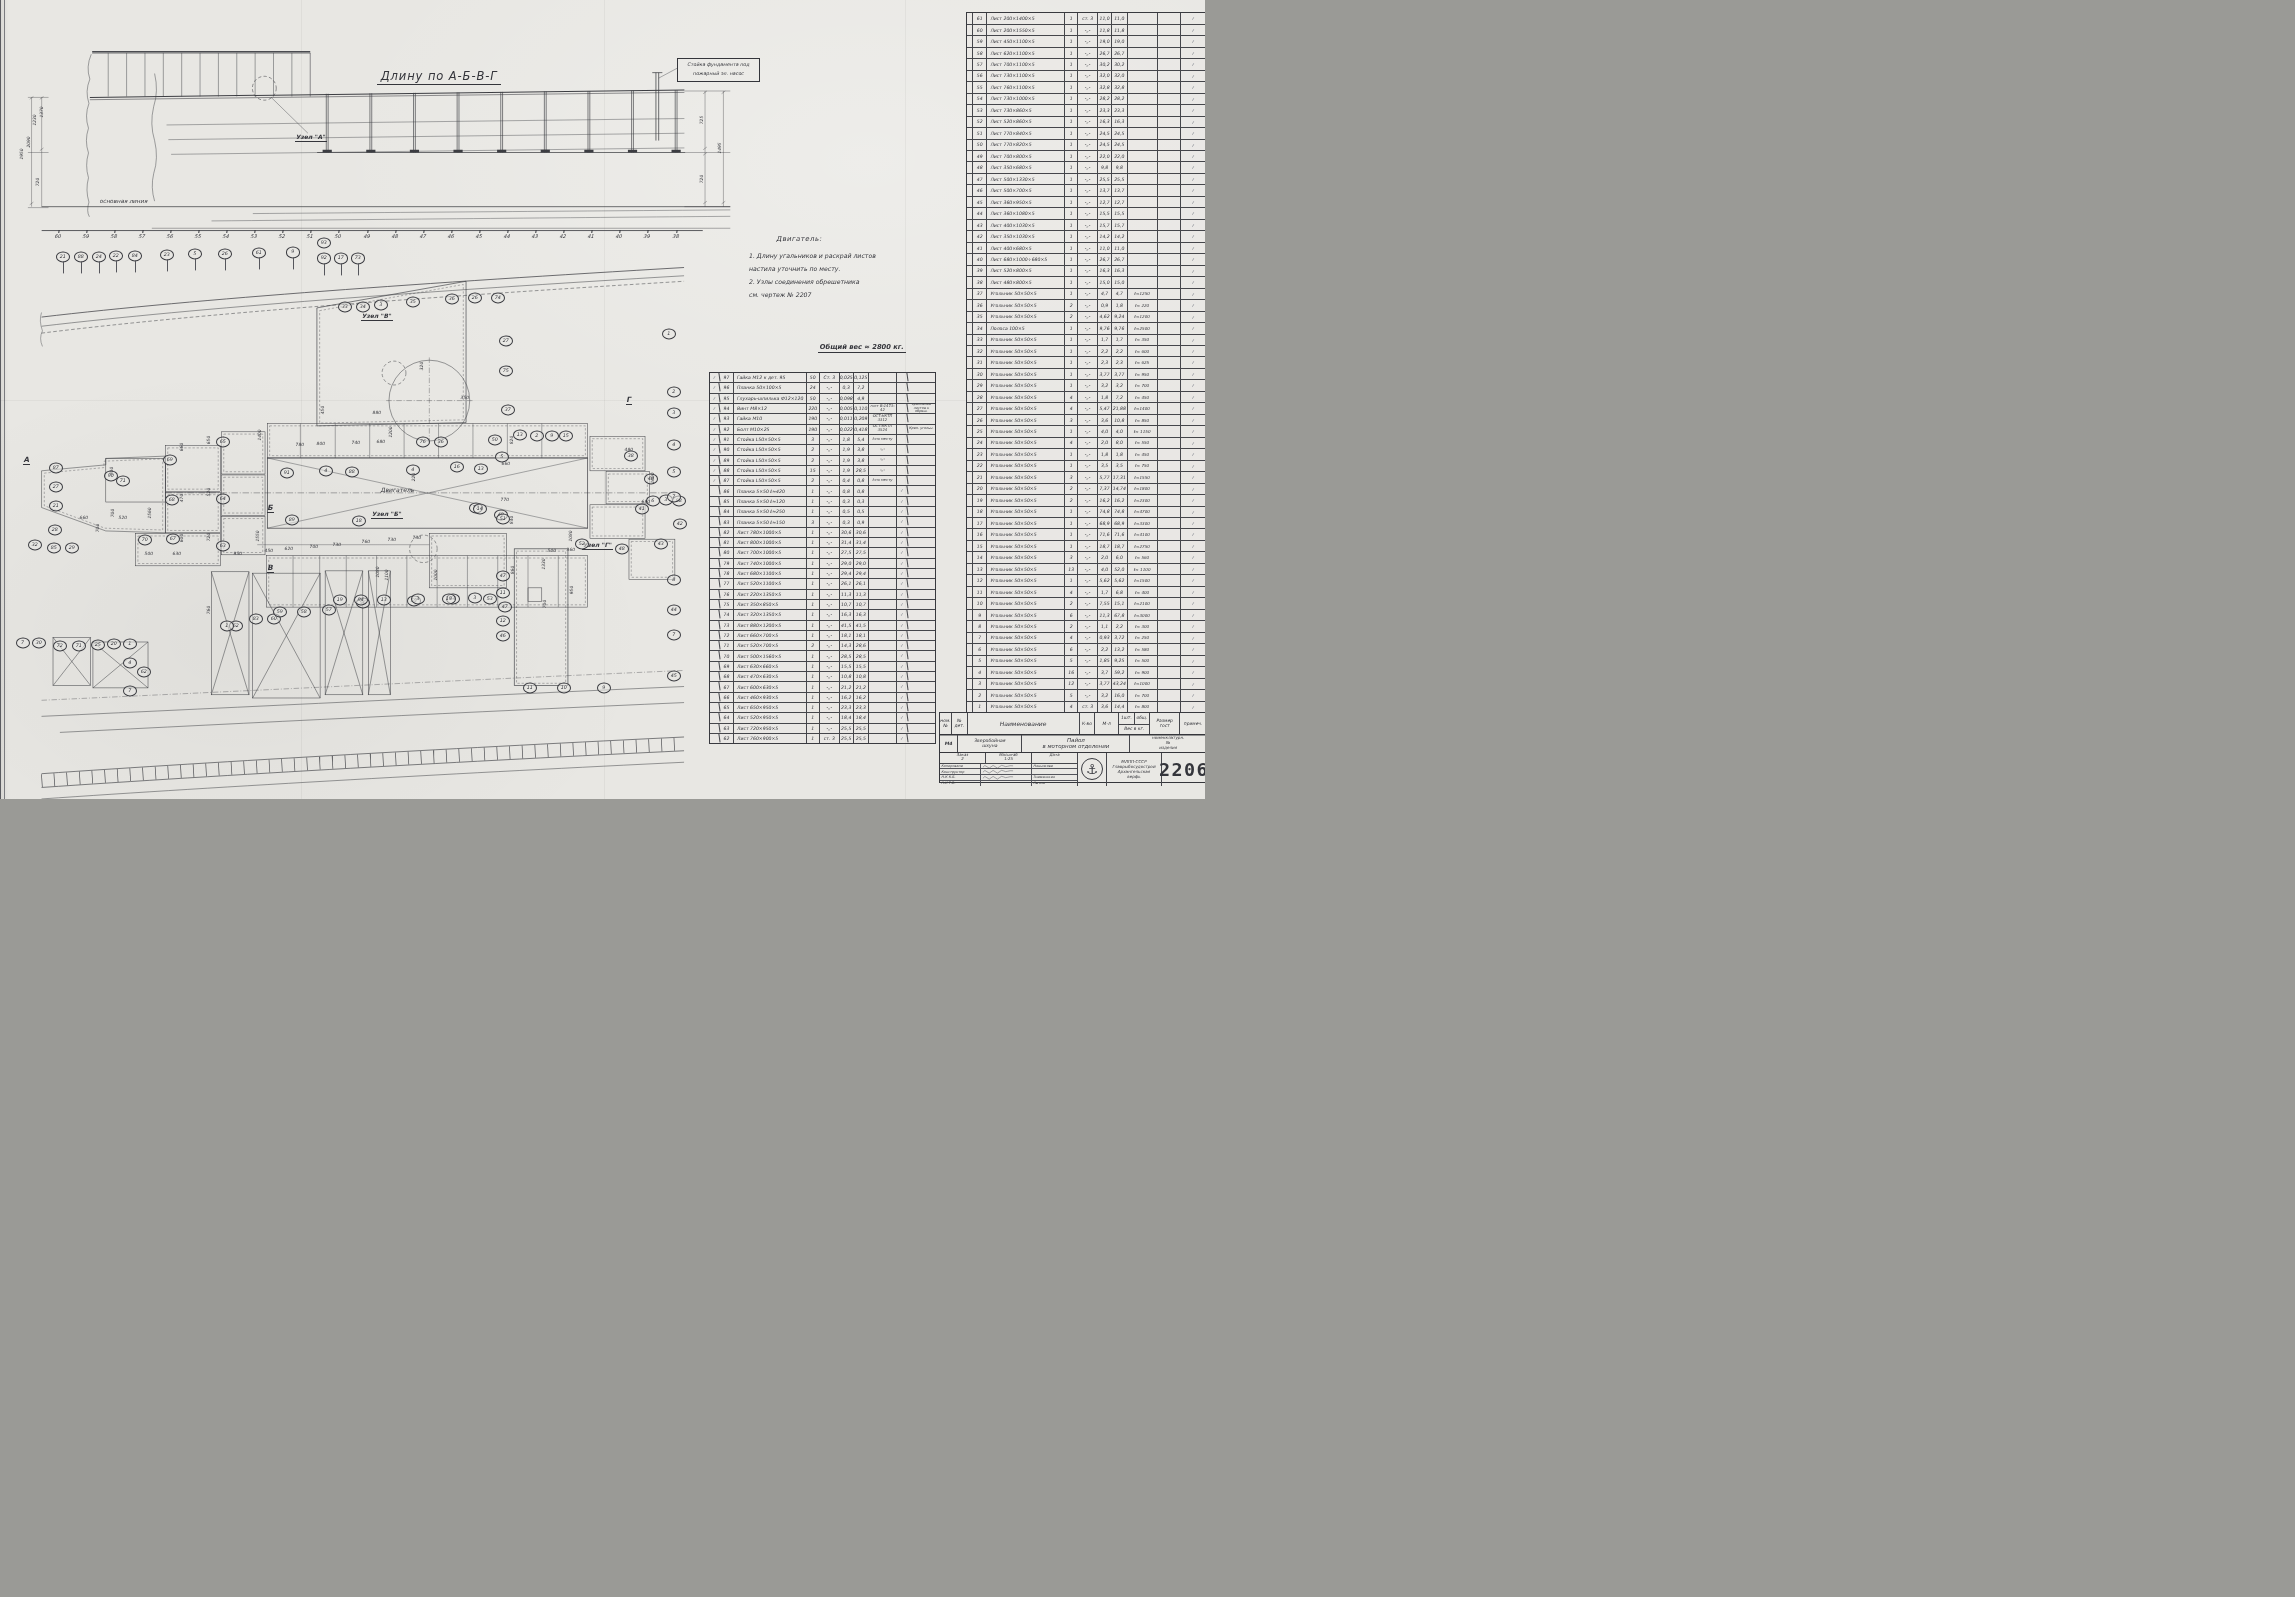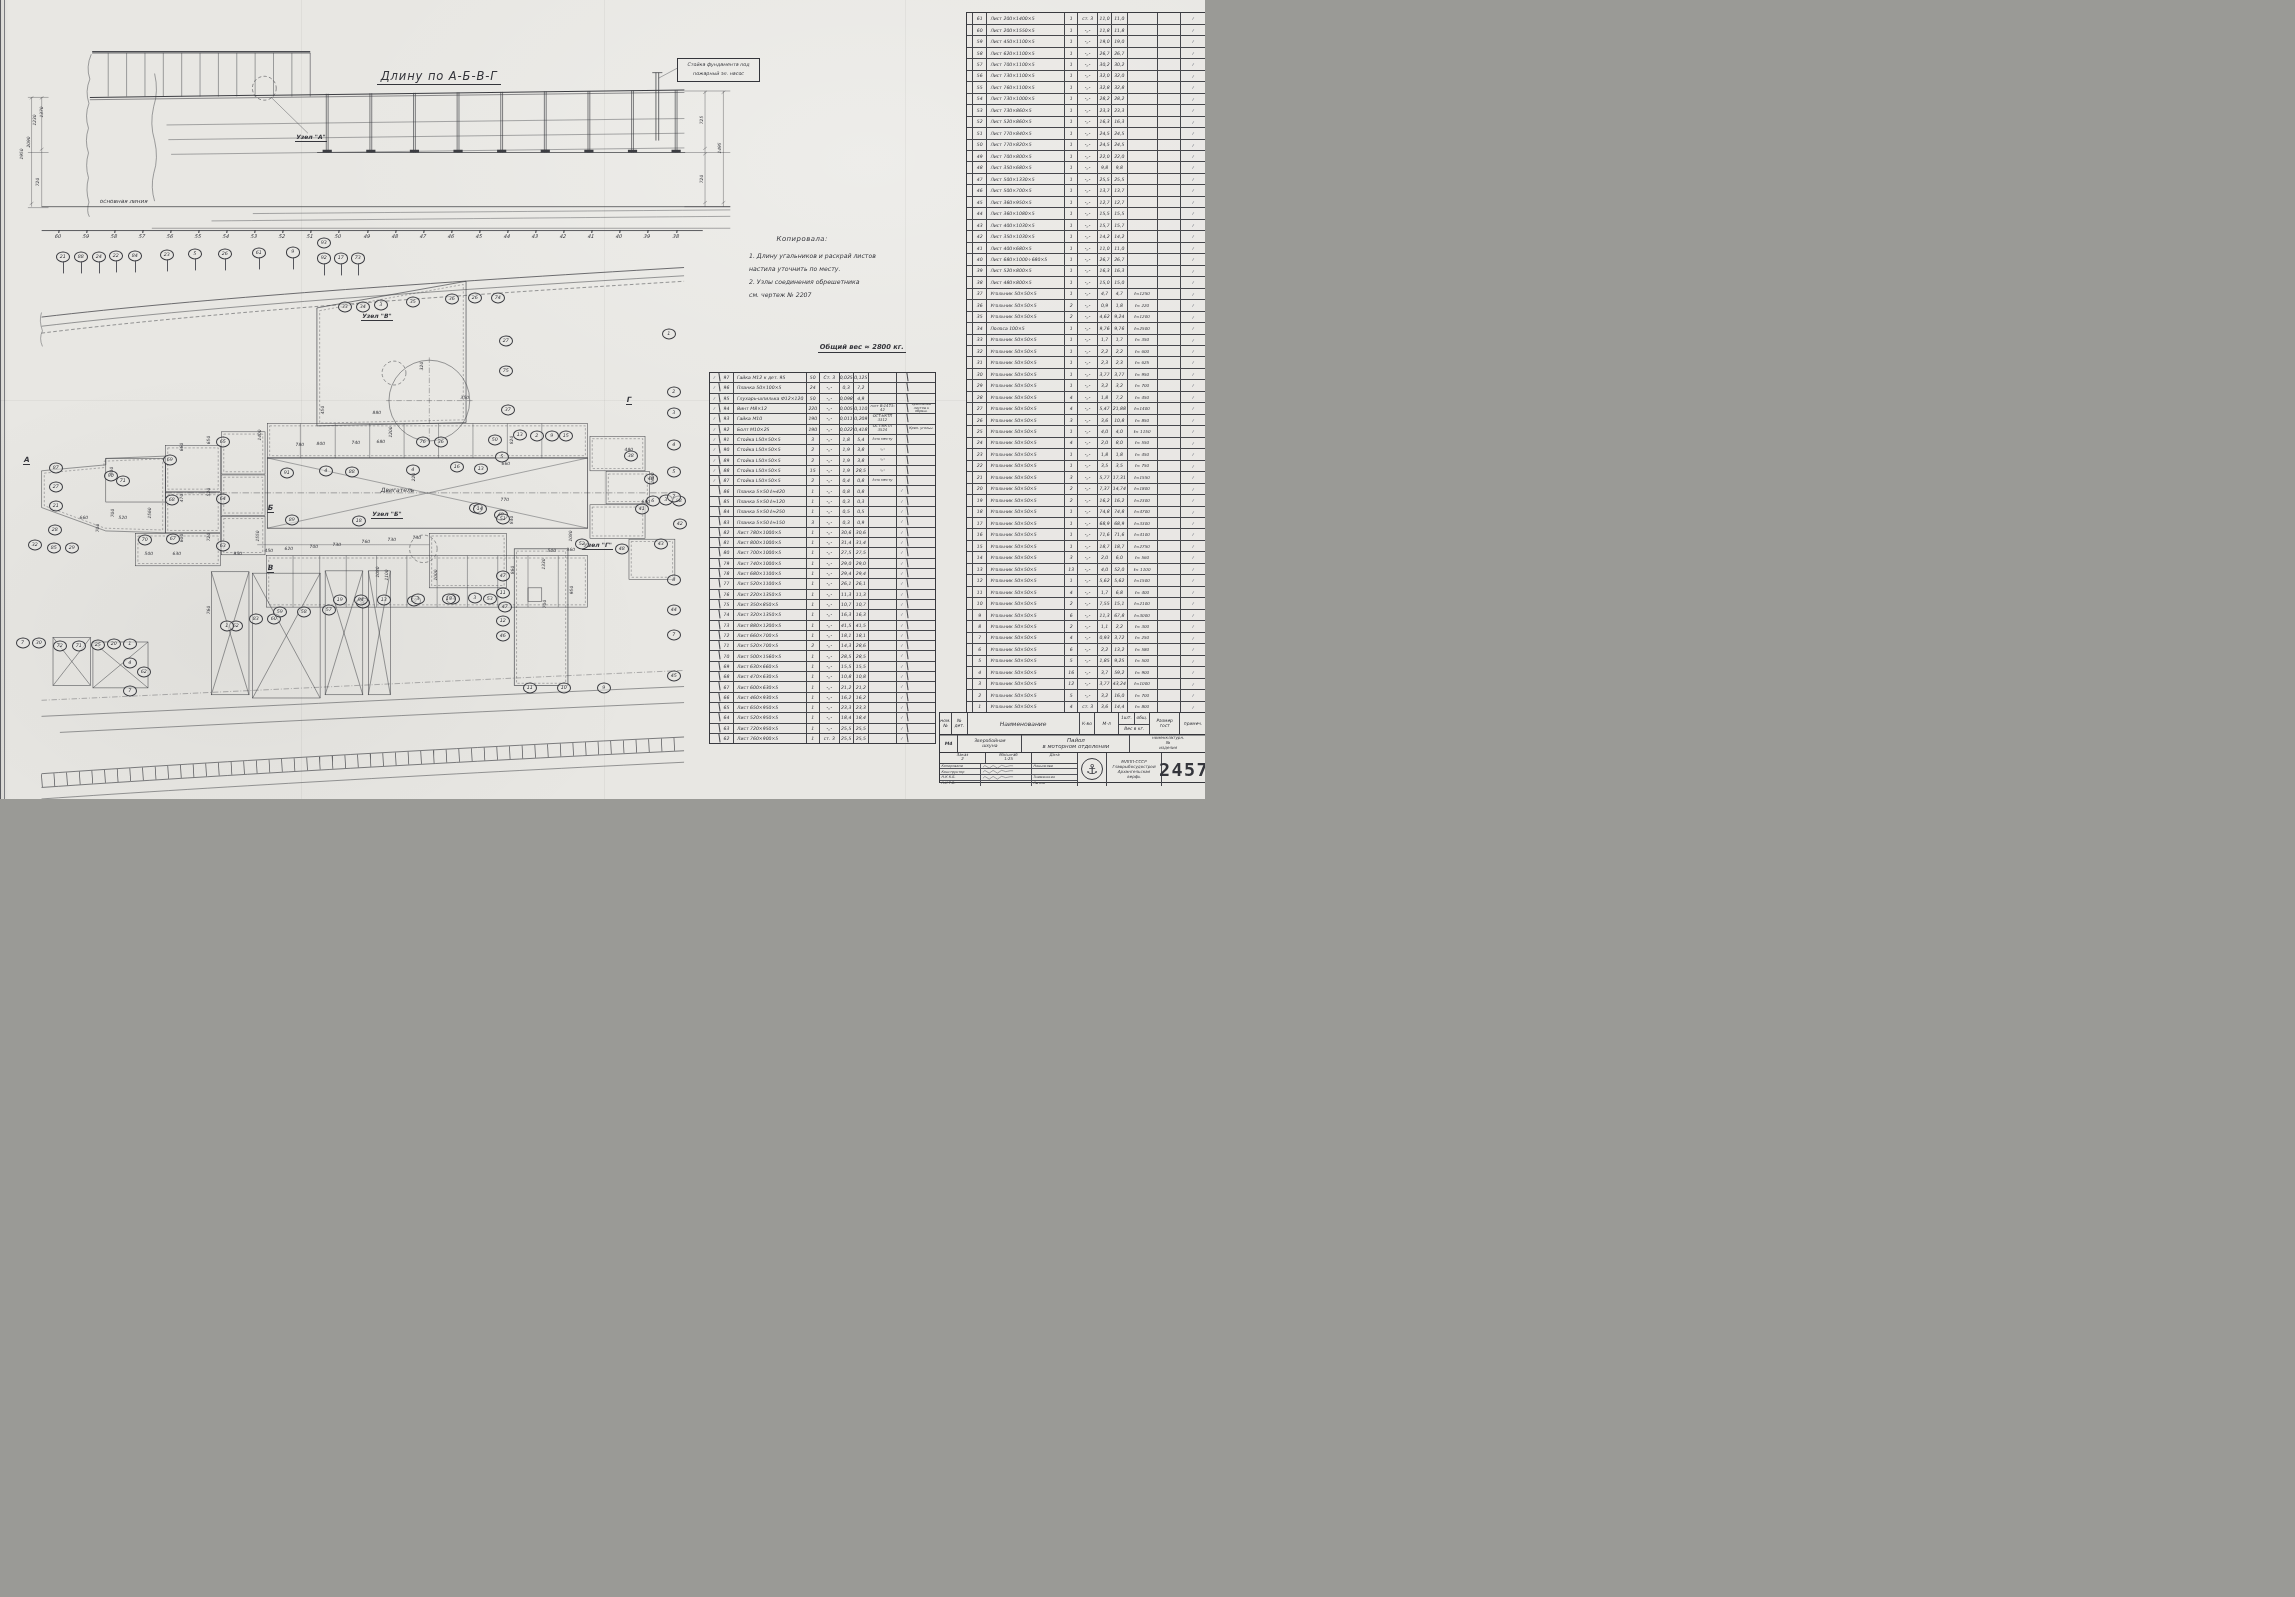--- a/index.html
+++ b/index.html
@@ -906,21 +906,21 @@
 
         <span class="dim" style="left: 615px; top: 210px;">480</span>
 
         <span class="dim rot" style="left: 638px; top: 239px;">1000</span>
 
         <span class="dim" style="left: 632px; top: 262px;">680</span>
       </div>
   </div>
 
   <div class="notes">
-    <div class="nt">Копировала:</div>
+    <div class="nt">Двигатель:</div>
     <div>
 
     <div class="nl">1. Длину угальников и раскрай листов</div>
         <div class="nl">    настила уточнить по месту.</div>
         <div class="nl">2. Узлы соединения обрешетника</div>
         <div class="nl">    см. чертеж  № 2207</div>
       </div>
   </div>
   <div class="gweight">Общий вес ≈ 2800 кг.</div>
 
@@ -2278,17 +2278,17 @@
       <div class="logo">
         <span>⚓</span>
       </div>
       <div class="org">
 
       <div>МЛПП-СССР</div>
           <div>Главрыбосудострой</div>
           <div>Архангельская</div>
           <div>верфь</div>
         </div>
-      <div class="dnum">2457</div>
+      <div class="dnum">2206</div>
     </div>
   </div>
 </div>
 
 
 </body></html>

